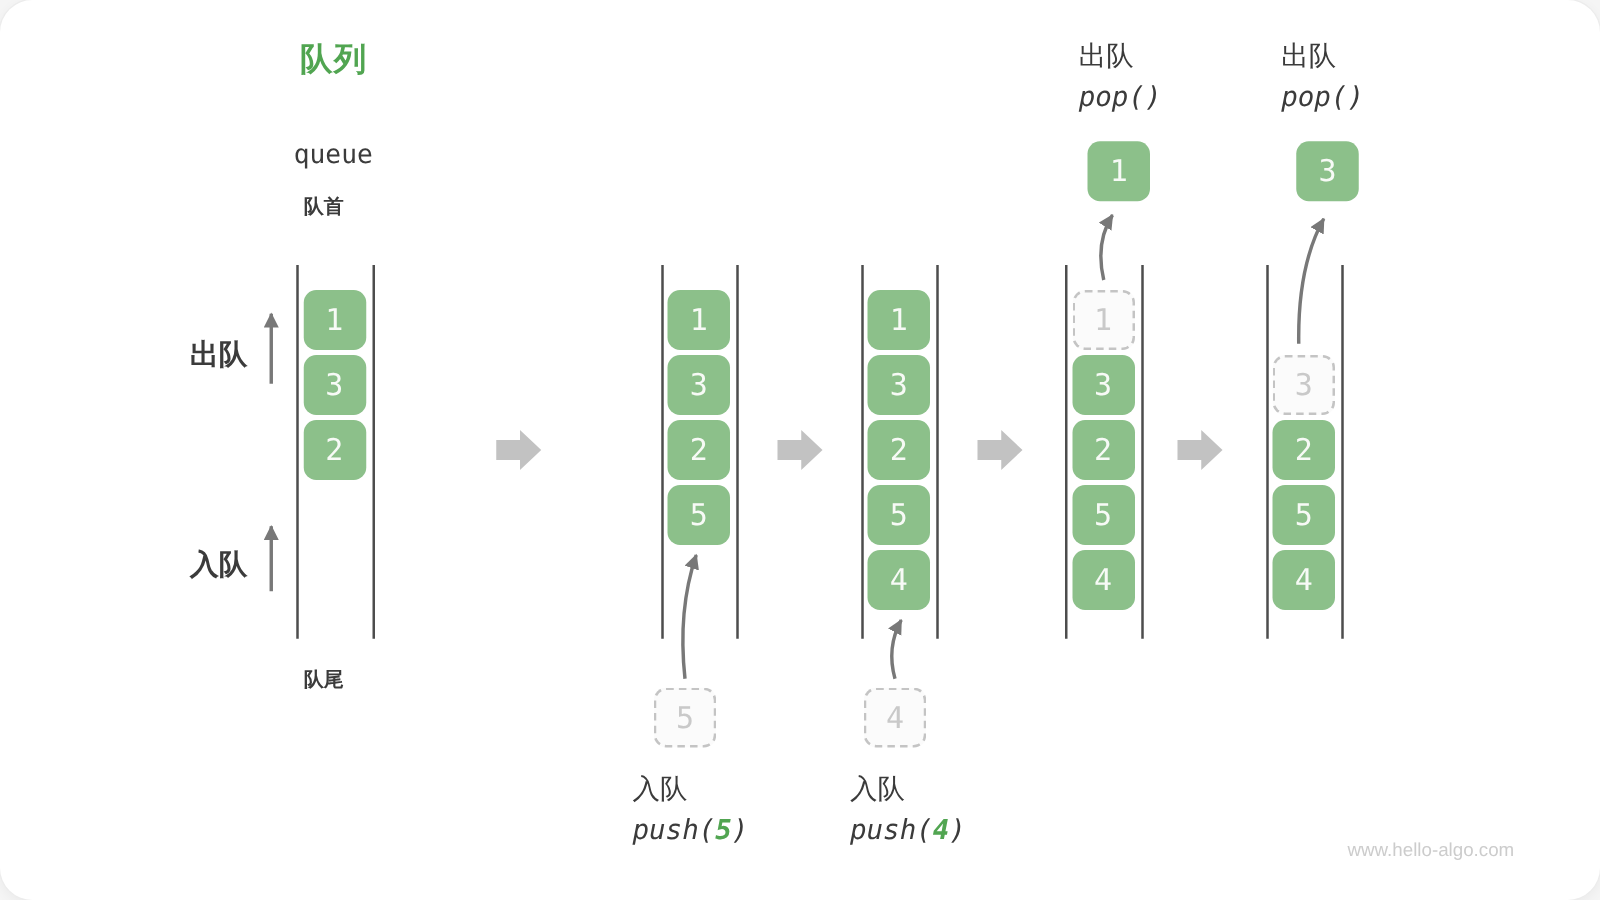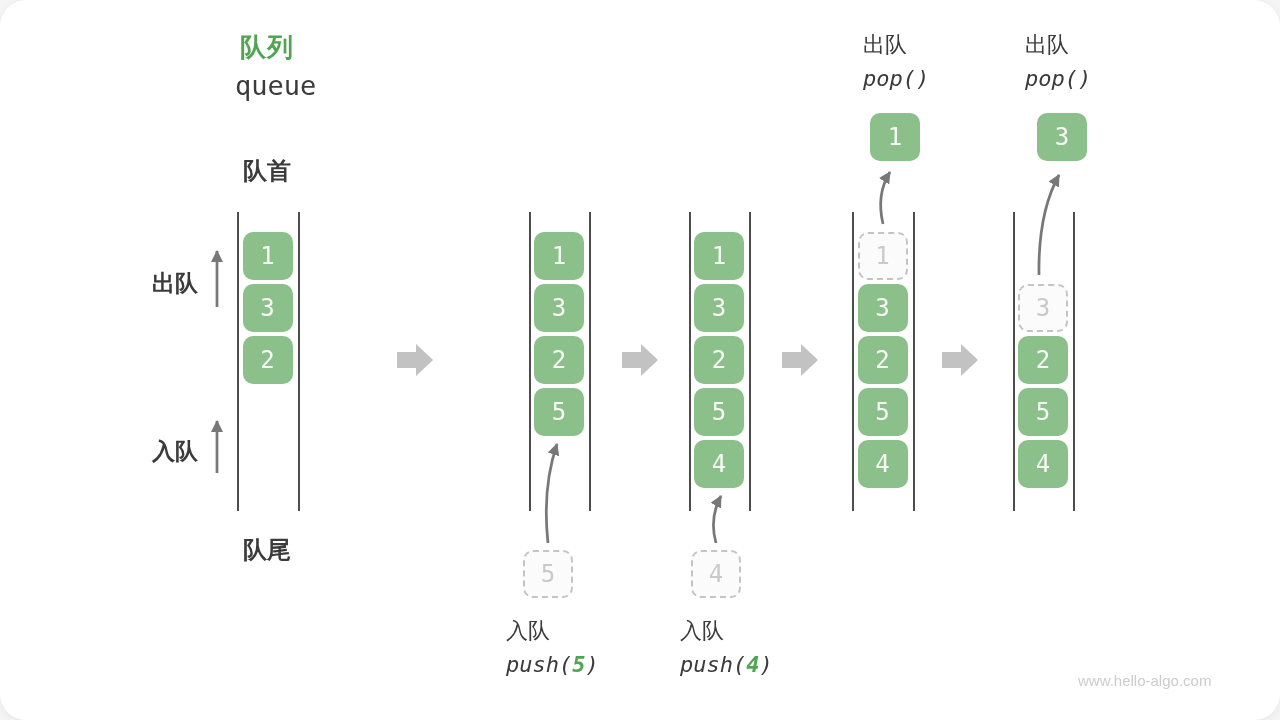--- a/index.html
+++ b/index.html
@@ -1,23 +1,23 @@
 <!DOCTYPE html>
 <html style="--green-solid: #8cc08a; --green-accent: #51a551; --dashed-border: #c4c4c4; --dashed-text: #c9c9c9; --dashed-fill: #fbfbfb; --line: #4d4d4d; --label: #3b3b3b; --block-arrow: #c2c2c2; --flow-arrow: #787878; --watermark-color: #cccccc;"><head>
 <meta charset="utf-8">
 <style>
   html,body{margin:0;padding:0;width:1280px;height:720px;background:#f5f5f5;
     font-family:"Liberation Sans",sans-serif;}
   #card{position:absolute;left:0;top:0;width:1280px;height:720px;background:#ffffff;
     border-radius:26px;box-shadow:0 0 0 1px #ececec,0 3px 10px rgba(0,0,0,0.05);overflow:hidden;}
   .abs{position:absolute;}
   .title-zh{font-size:26px;font-weight:bold;color:var(--green-accent);letter-spacing:1px;}
-  .title-en{font-family:"DejaVu Sans Mono",monospace;font-size:27px;color:var(--label);}
+  .title-en{font-family:"DejaVu Sans Mono",monospace;font-size:21px;color:var(--label);margin-top:41px;}
   .side-label{font-size:23px;font-weight:bold;color:var(--label);}
-  .endpoint-label{font-size:24px;font-weight:bold;color:var(--label);}
+  .endpoint-label{font-size:16px;font-weight:bold;color:var(--label);}
   .qline{position:absolute;width:2px;background:var(--line);}
   .cell{position:absolute;width:50px;height:48px;border-radius:10px;display:flex;
     align-items:center;justify-content:center;box-sizing:border-box;
     font-family:"DejaVu Sans Mono",monospace;font-size:24px;}
   .cell.solid{background:var(--green-solid);color:#f7faf6;}
   .cell.dashed{background:var(--dashed-fill);border:2px dashed var(--dashed-border);
     color:var(--dashed-text);}
   .caption{position:absolute;white-space:nowrap;}
   .caption .cap-zh{font-size:22px;color:var(--label);line-height:34px;}
   .caption .cap-code{font-family:"DejaVu Sans Mono",monospace;font-size:22px;

